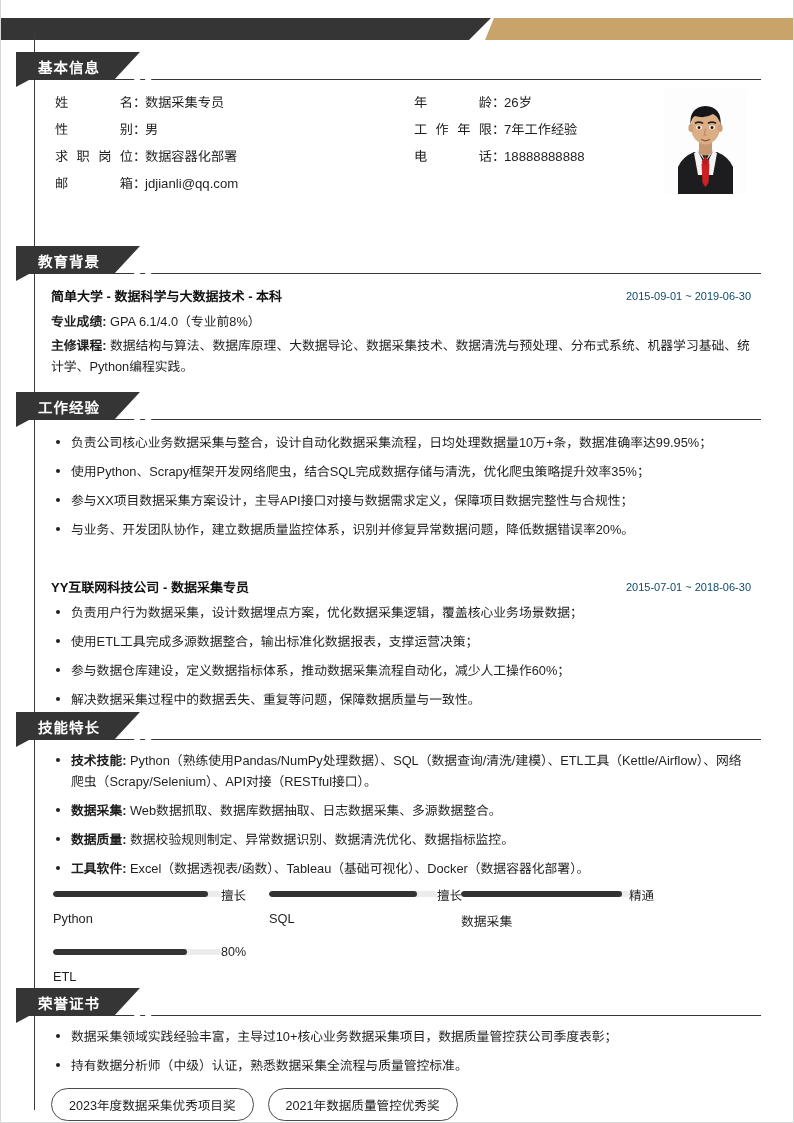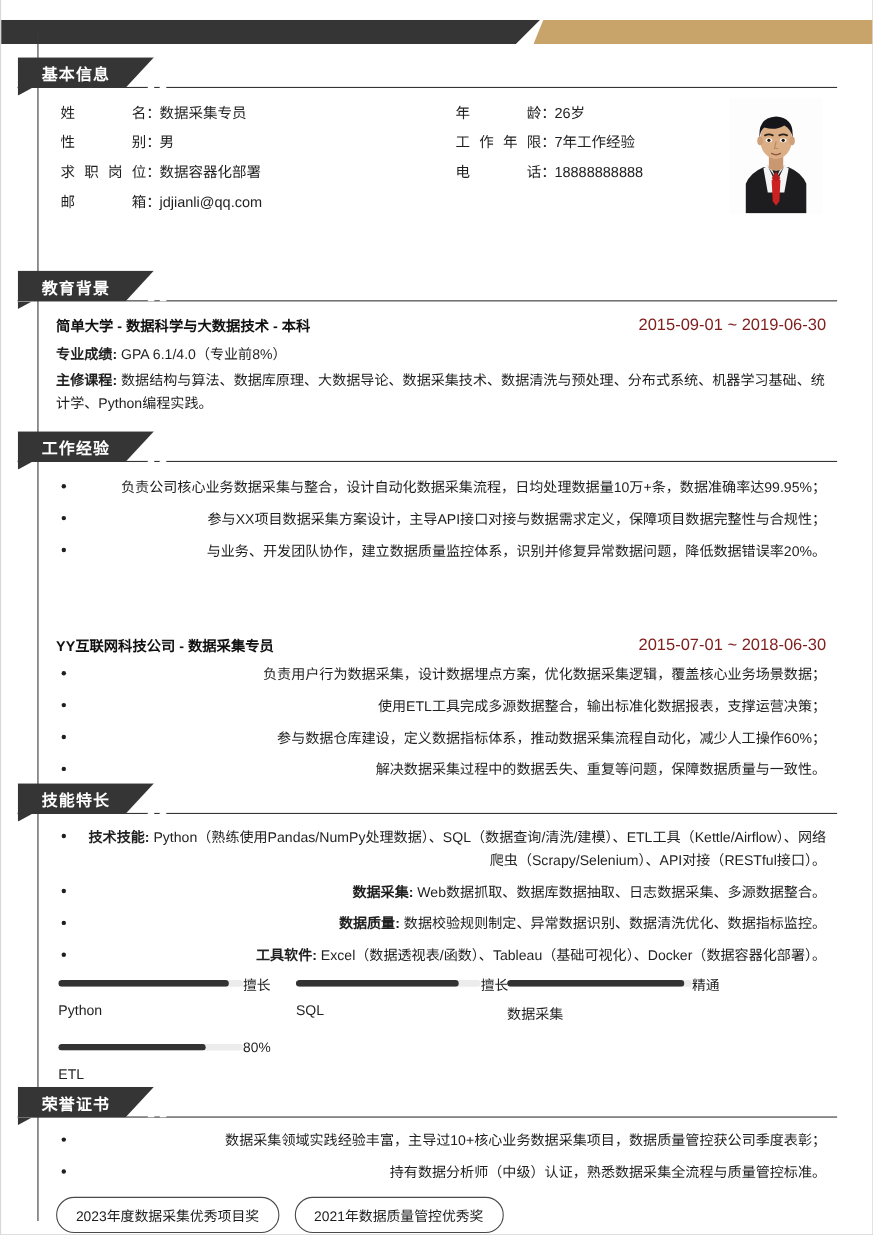--- a/index.html
+++ b/index.html
@@ -157,21 +157,21 @@
   
   .entry-head {
     display: flex;
     justify-content: space-between;
     align-items: center;
     font-size: 13px;
     margin-bottom: 6px;
     width: 700px;
   }
   .entry-title { font-weight: bold; color: #111; }
-  .entry-date { font-size: 15px; color: #7f1d1d; font-weight: normal; }
+  .entry-date { font-size: 11px; color: #0c4a6e; font-weight: normal; }
 
   .line {
     font-size: 12.8px;
     line-height: 21px;
     color: #1f1f1f;
     margin-bottom: 3px;
     width: 700px;
   }
   .line b { font-weight: bold; }
 
@@ -180,21 +180,20 @@
     margin: 0; padding: 0;
     width: 700px;
   }
   ul.bullets li {
     position: relative;
     padding-left: 20px;
     font-size: 12.8px;
     line-height: 21px;
     color: #1f1f1f;
     margin-bottom: 8px;
-    text-align: right;
   }
   ul.bullets li::before {
     content: "";
     position: absolute;
     left: 5px; top: 8px;
     width: 4px; height: 4px;
     border-radius: 50%;
     background: #1f1f1f;
   }
   ul.bullets li b { font-weight: bold; }
@@ -425,20 +424,21 @@
       <div class="sec-tail"></div>
       <svg class="sec-slashes" style="left:118px" viewBox="0 0 34 28">
         <polygon points="10,0 16,0 6,28 0,28" fill="#ffffff"></polygon>
         <polygon points="21,0 27,0 17,28 11,28" fill="#ffffff"></polygon>
       </svg>
     </div>
 
     <div class="sec-body" style="top:40px">
       <ul class="bullets">
         <li>负责公司核心业务数据采集与整合，设计自动化数据采集流程，日均处理数据量10万+条，数据准确率达99.95%；</li>
+        <li>使用Python、Scrapy框架开发网络爬虫，结合SQL完成数据存储与清洗，优化爬虫策略提升效率35%；</li>
         <li>参与XX项目数据采集方案设计，主导API接口对接与数据需求定义，保障项目数据完整性与合规性；</li>
         <li>与业务、开发团队协作，建立数据质量监控体系，识别并修复异常数据问题，降低数据错误率20%。</li>
       </ul>
     </div>
 
     <div class="sec-body" style="top:185px">
       <div class="entry-head">
         <span class="entry-title">YY互联网科技公司 - 数据采集专员</span>
         <span class="entry-date">2015-07-01 ~ 2018-06-30</span>
       </div>

